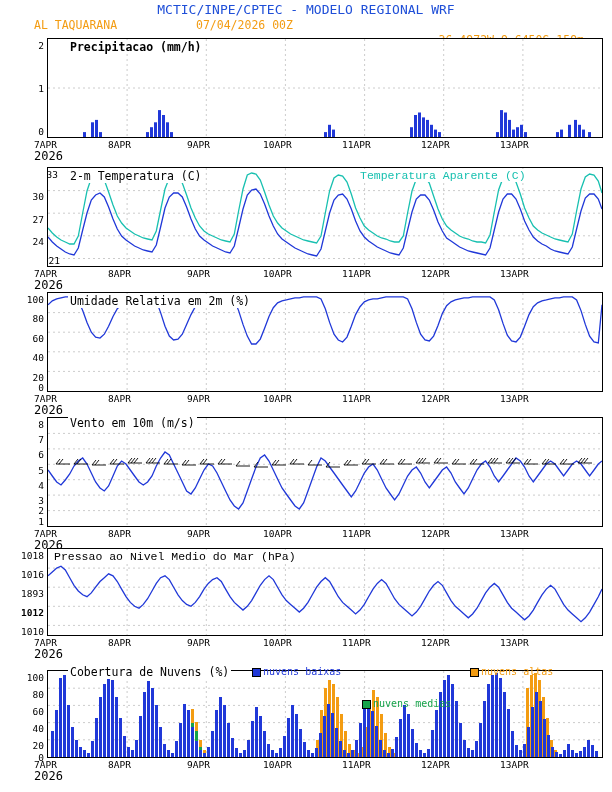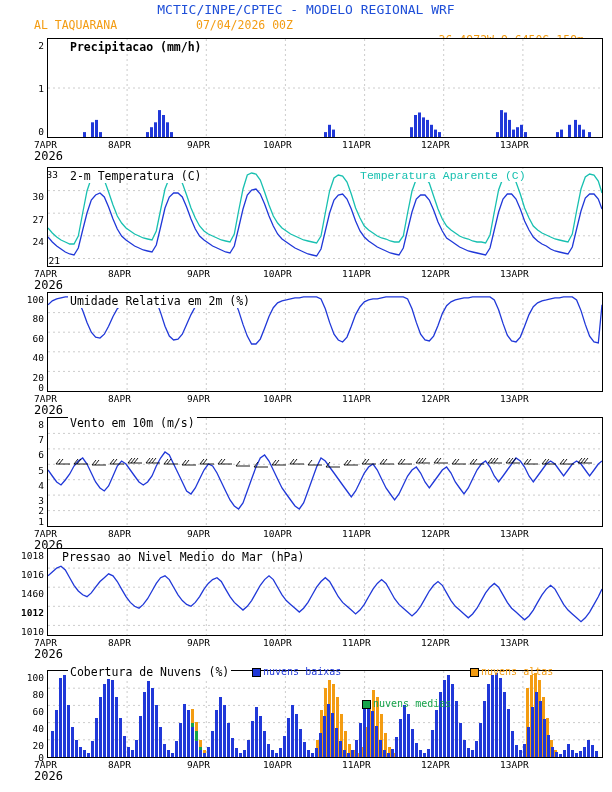--- a/index.html
+++ b/index.html
@@ -307,24 +307,24 @@
       <line x1="395.7" y1="0" x2="395.7" y2="86"></line>
         <line x1="474.9" y1="0" x2="474.9" y2="86"></line>
       <line x1="0" y1="19.1" x2="554" y2="19.1"></line>
         <line x1="0" y1="38.2" x2="554" y2="38.2"></line>
       <line x1="0" y1="57.3" x2="554" y2="57.3"></line>
         <line x1="0" y1="76.4" x2="554" y2="76.4"></line>
     </g>
     <polyline fill="none" stroke="#2038d8" stroke-width="1.3" points="0,26.8 4.3,23.0 8.7,19.1 13,17.2 17.3,21.0 21.7,28.7 26,36.3 30.3,42.0 34.7,45.8 39,47.7 43.3,43.9 47.6,38.2 52,32.5 56.3,28.7 60.6,24.8 65,26.8 69.3,32.5 73.6,40.1 78,47.7 82.3,53.4 86.6,57.3 91,59.2 95.3,55.4 99.6,49.7 104,42.0 108.3,34.4 112.6,28.7 117,26.8 121.3,30.6 125.6,38.2 130,45.8 134.3,51.6 138.6,55.4 143,57.3 147.3,53.4 151.6,47.7 156,40.1 160.3,34.4 164.6,30.6 169,28.7 173.3,32.5 177.6,40.1 182,47.7 186.3,53.4 190.6,57.3 195,61.1 199.3,57.3 203.6,51.6 208,43.9 212.3,36.3 216.6,30.6 221,26.8 225.3,30.6 229.6,38.2 234,45.8 238.3,51.6 242.6,55.4 247,59.2 251.3,63.1 255.6,59.2 260,53.4 264.3,45.8 268.6,38.2 273,32.5 277.3,28.7 281.6,32.5 286,40.1 290.3,47.7 294.6,53.4 299,57.3 303.3,61.1 307.6,65.0 312,61.1 316.3,55.4 320.6,47.7 325,40.1 329.3,34.4 333.6,30.6 338,34.4 342.3,42.0 346.6,49.7 351,55.4 355.3,59.2 359.6,63.1 364,67.0 368.3,63.1 372.6,57.3 377,49.7 381.3,42.0 385.6,36.3 390,32.5 394.3,36.3 398.6,43.9 403,51.6 407.3,57.3 411.6,61.1 416,65.0 420.3,68.8 424.6,65.0 429,59.2 433.3,51.6 437.6,43.9 442,38.2 446.3,34.4 450.6,38.2 455,45.8 459.3,53.4 463.6,59.2 468,63.1 472.3,67.0 476.6,70.8 481,67.0 485.3,61.1 489.6,53.4 494,45.8 498.3,40.1 502.6,36.3 507,40.1 511.3,47.7 515.6,55.4 520,61.1 524.3,65.0 528.6,68.8 533,72.7 537.3,68.8 541.6,63.1 546,55.4 550.3,47.7 554,40.1"></polyline>
   </svg>
 </div>
-<div class="plabel" style="left:60px;top:550px;">Pressao ao Nivel Medio do Mar (hPa)</div>
+<div class="plabel" style="left:52px;top:550px;font-family:Liberation Mono, monospace;">Pressao ao Nivel Medio do Mar (hPa)</div>
 <div class="ytick" style="left:4px;top:550px;width:40px;">1018</div>
 <div class="ytick" style="left:4px;top:569px;width:40px;">1016</div>
-<div class="ytick" style="left:4px;top:588px;width:40px;">1460</div>
+<div class="ytick" style="left:4px;top:588px;width:40px;">1893</div>
 <div class="ytick" style="left:4px;top:607px;width:40px;font-weight:bold;">1012</div>
 <div class="ytick" style="left:4px;top:626px;width:40px;">1010</div>
 <div class="xtick" style="left:34px;top:637px;">7APR</div>
 <div class="xtick2" style="left:34px;top:647px;">2026</div>
 <div class="xtick" style="left:108px;top:637px;">8APR</div>
 <div class="xtick" style="left:187px;top:637px;">9APR</div>
 <div class="xtick" style="left:263px;top:637px;">10APR</div>
 <div class="xtick" style="left:342px;top:637px;">11APR</div>
 <div class="xtick" style="left:421px;top:637px;">12APR</div>
 <div class="xtick" style="left:500px;top:637px;">13APR</div>

